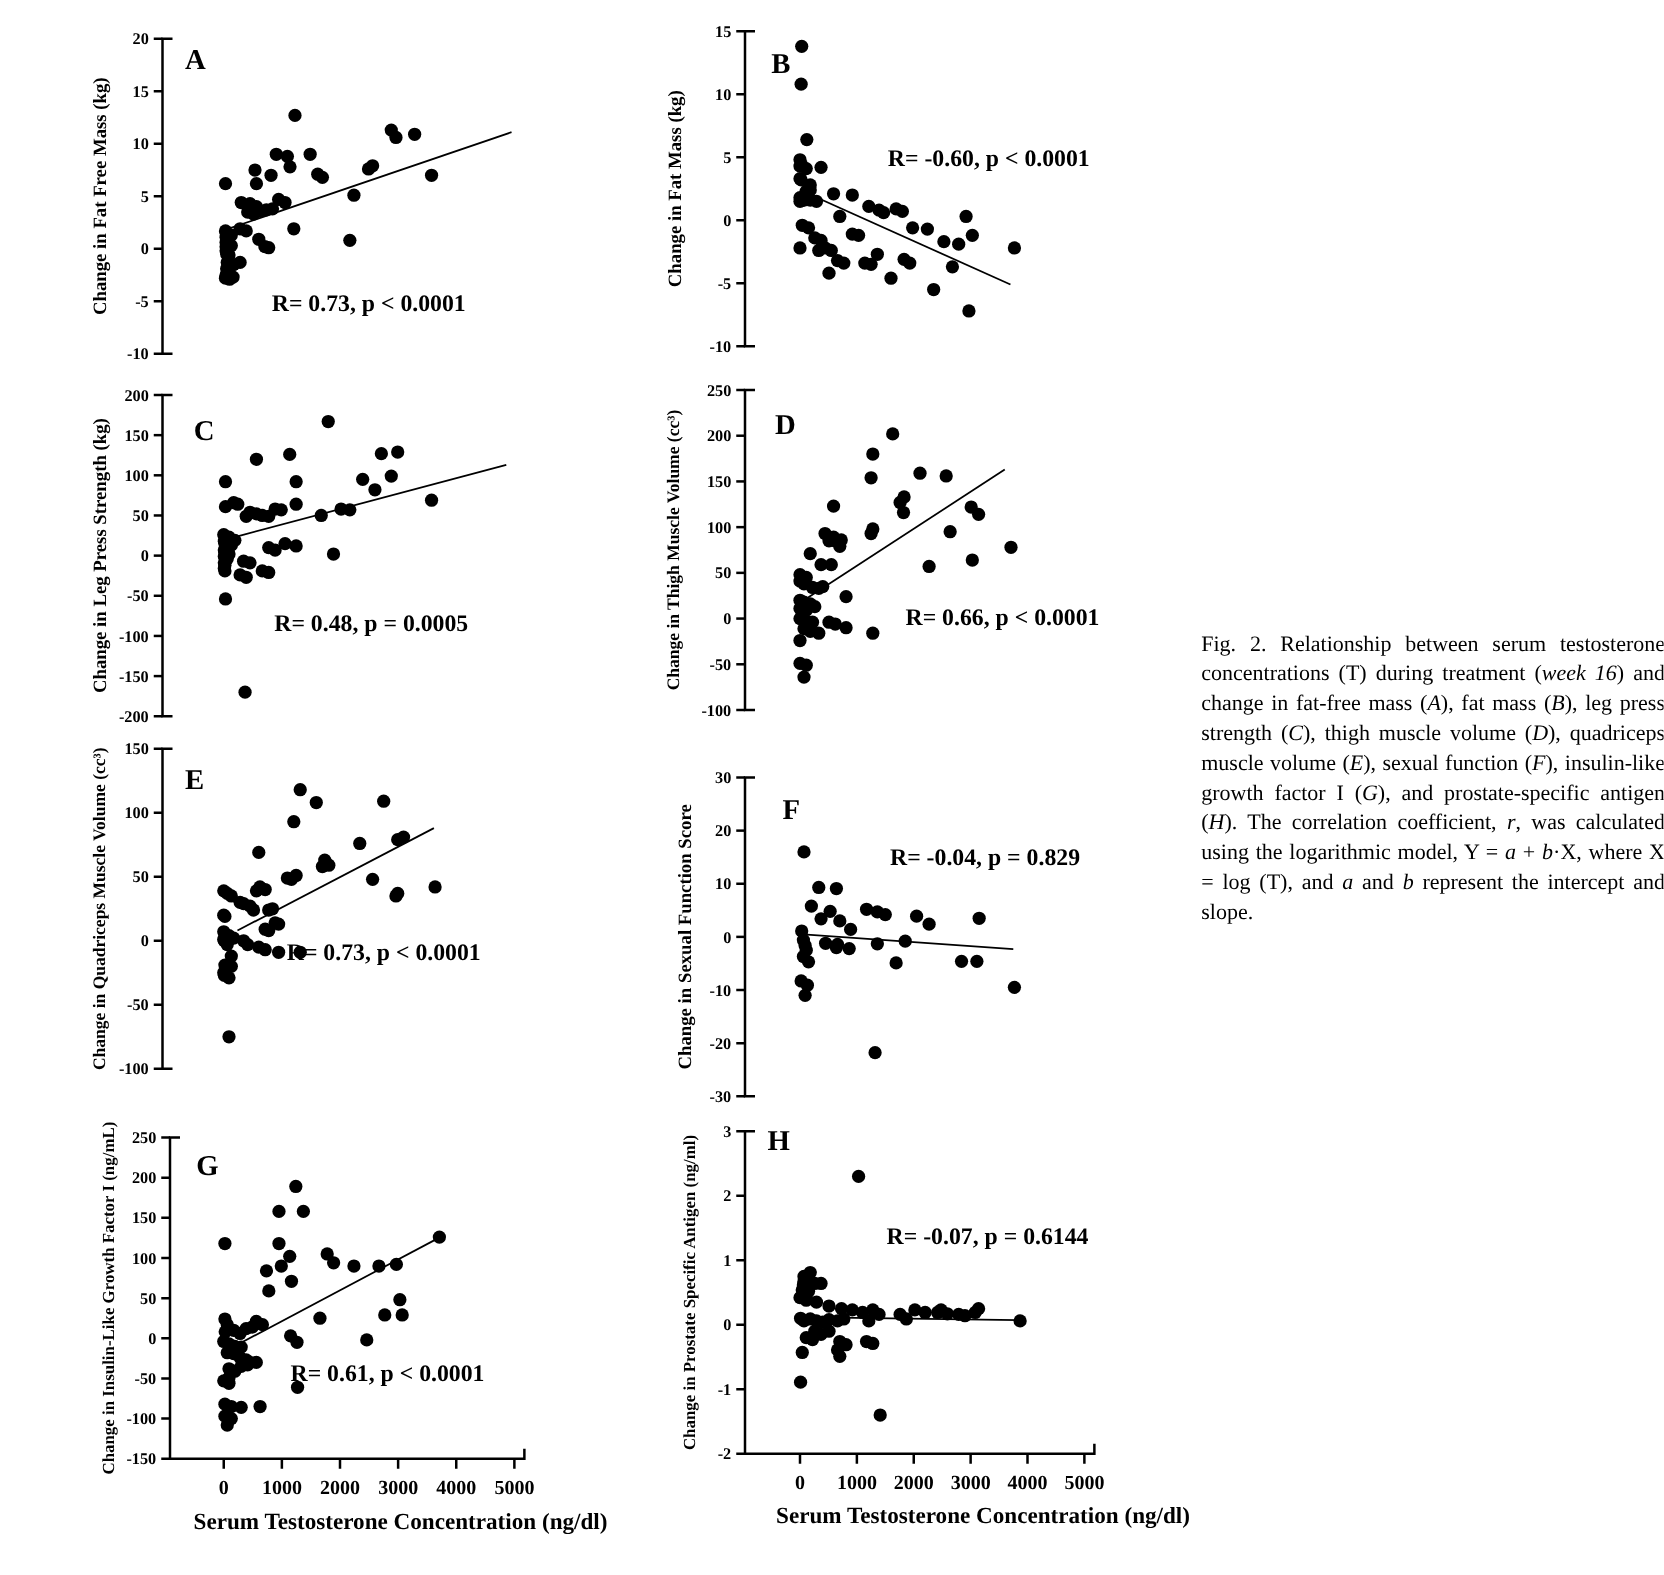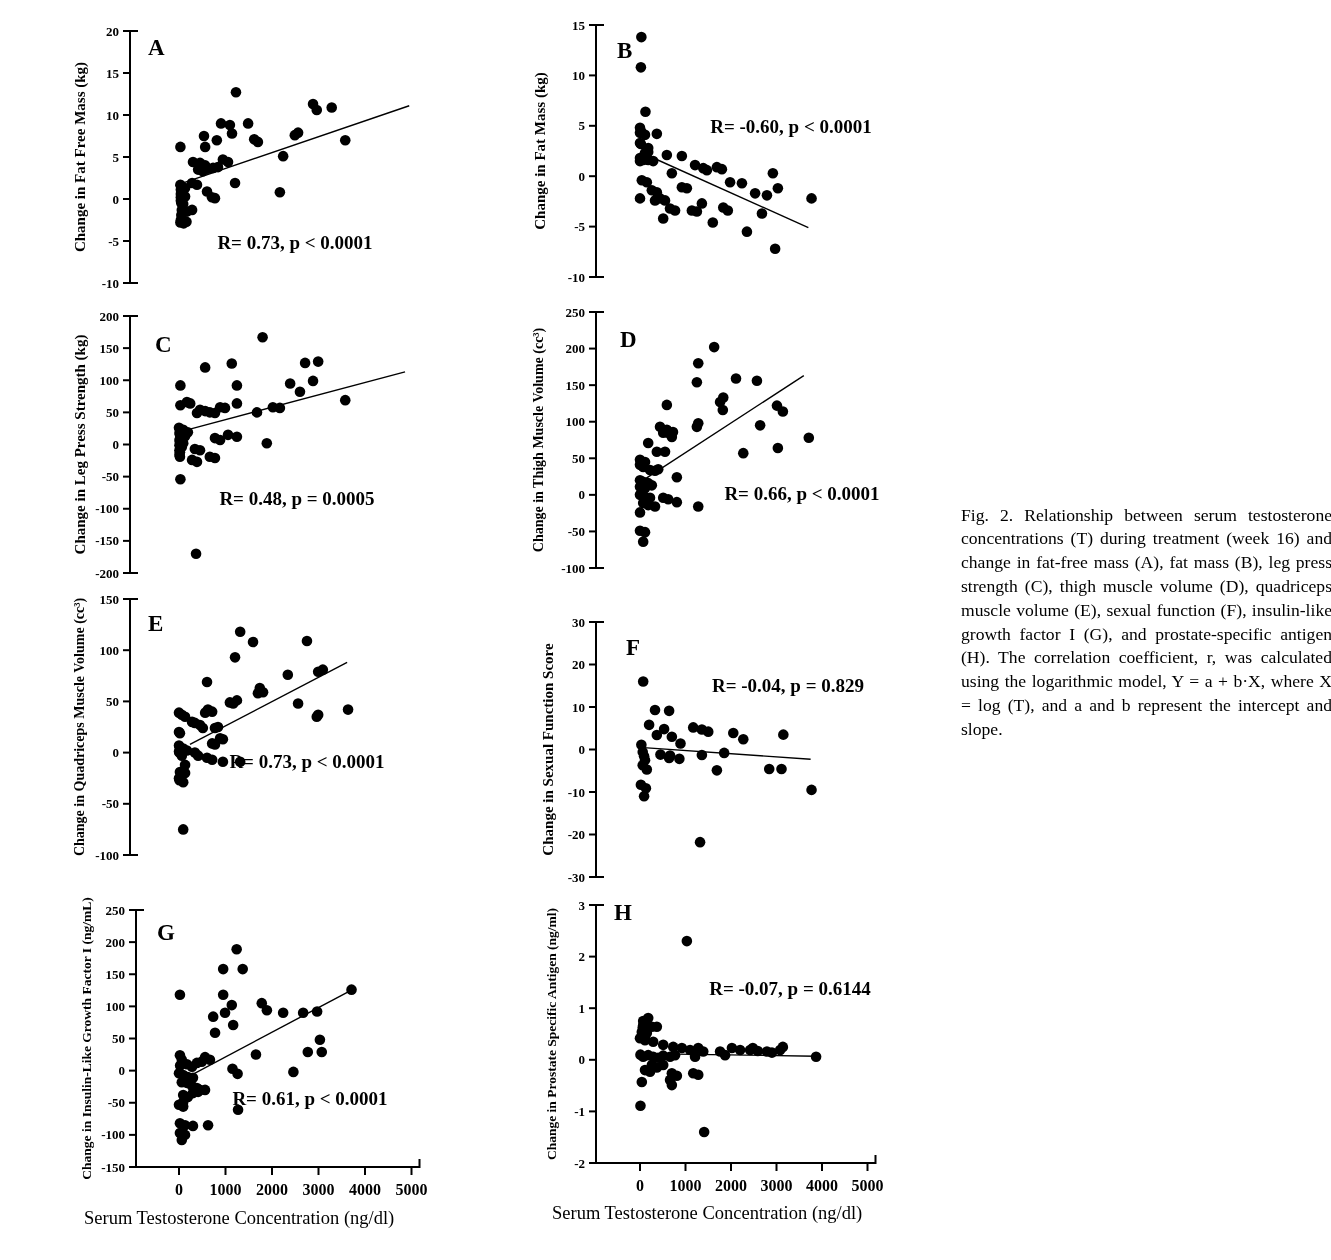--- a/index.html
+++ b/index.html
@@ -5,26 +5,26 @@
   html,body{margin:0;padding:0;background:#ffffff;}
   #canvas{position:relative;width:1331px;height:1260px;background:#ffffff;overflow:hidden;
           font-family:"Liberation Serif","DejaVu Serif",serif;color:#000;}
   .panel{position:absolute;}
   .panel svg{display:block;}
   svg text{font-family:"Liberation Serif","DejaVu Serif",serif;fill:#000;}
   #panel-A{left:60px;top:15px;}  #panel-B{left:520px;top:10px;}
   #panel-C{left:60px;top:300px;} #panel-D{left:520px;top:296px;}
   #panel-E{left:60px;top:583px;} #panel-F{left:520px;top:580px;margin-top:27px;}
   #panel-G{left:60px;top:894px;} #panel-H{left:520px;top:890px;}
-  .xtitle{position:absolute;font-weight:normal;font-size:18.5px;text-align:left;white-space:nowrap;}
+  .xtitle{position:absolute;font-weight:bold;font-size:18.5px;text-align:right;white-space:nowrap;}
   #xtitle-left{left:84px;top:1208px;width:402px;}
   #xtitle-right{left:552px;top:1203px;width:400px;}
   #caption{position:absolute;left:961px;top:486px;width:371px;font-size:17.6px;
            line-height:23.8px;text-align:justify;}
-  #caption .it{}
+  #caption .it{font-style:italic;}
 </style>
 </head>
 <body>
 
 <div id="canvas">
   <div class="panel" id="panel-A">
       <svg width="432" height="300">
         <path d="M78 16 L70 16 L70 268 L78 268" fill="none" stroke="#000" stroke-width="2"></path>
         <line x1="63" y1="16" x2="70" y2="16" stroke="#000" stroke-width="2"></line>
         <text x="59" y="20.5" text-anchor="end" font-size="13" font-weight="bold">20</text>

